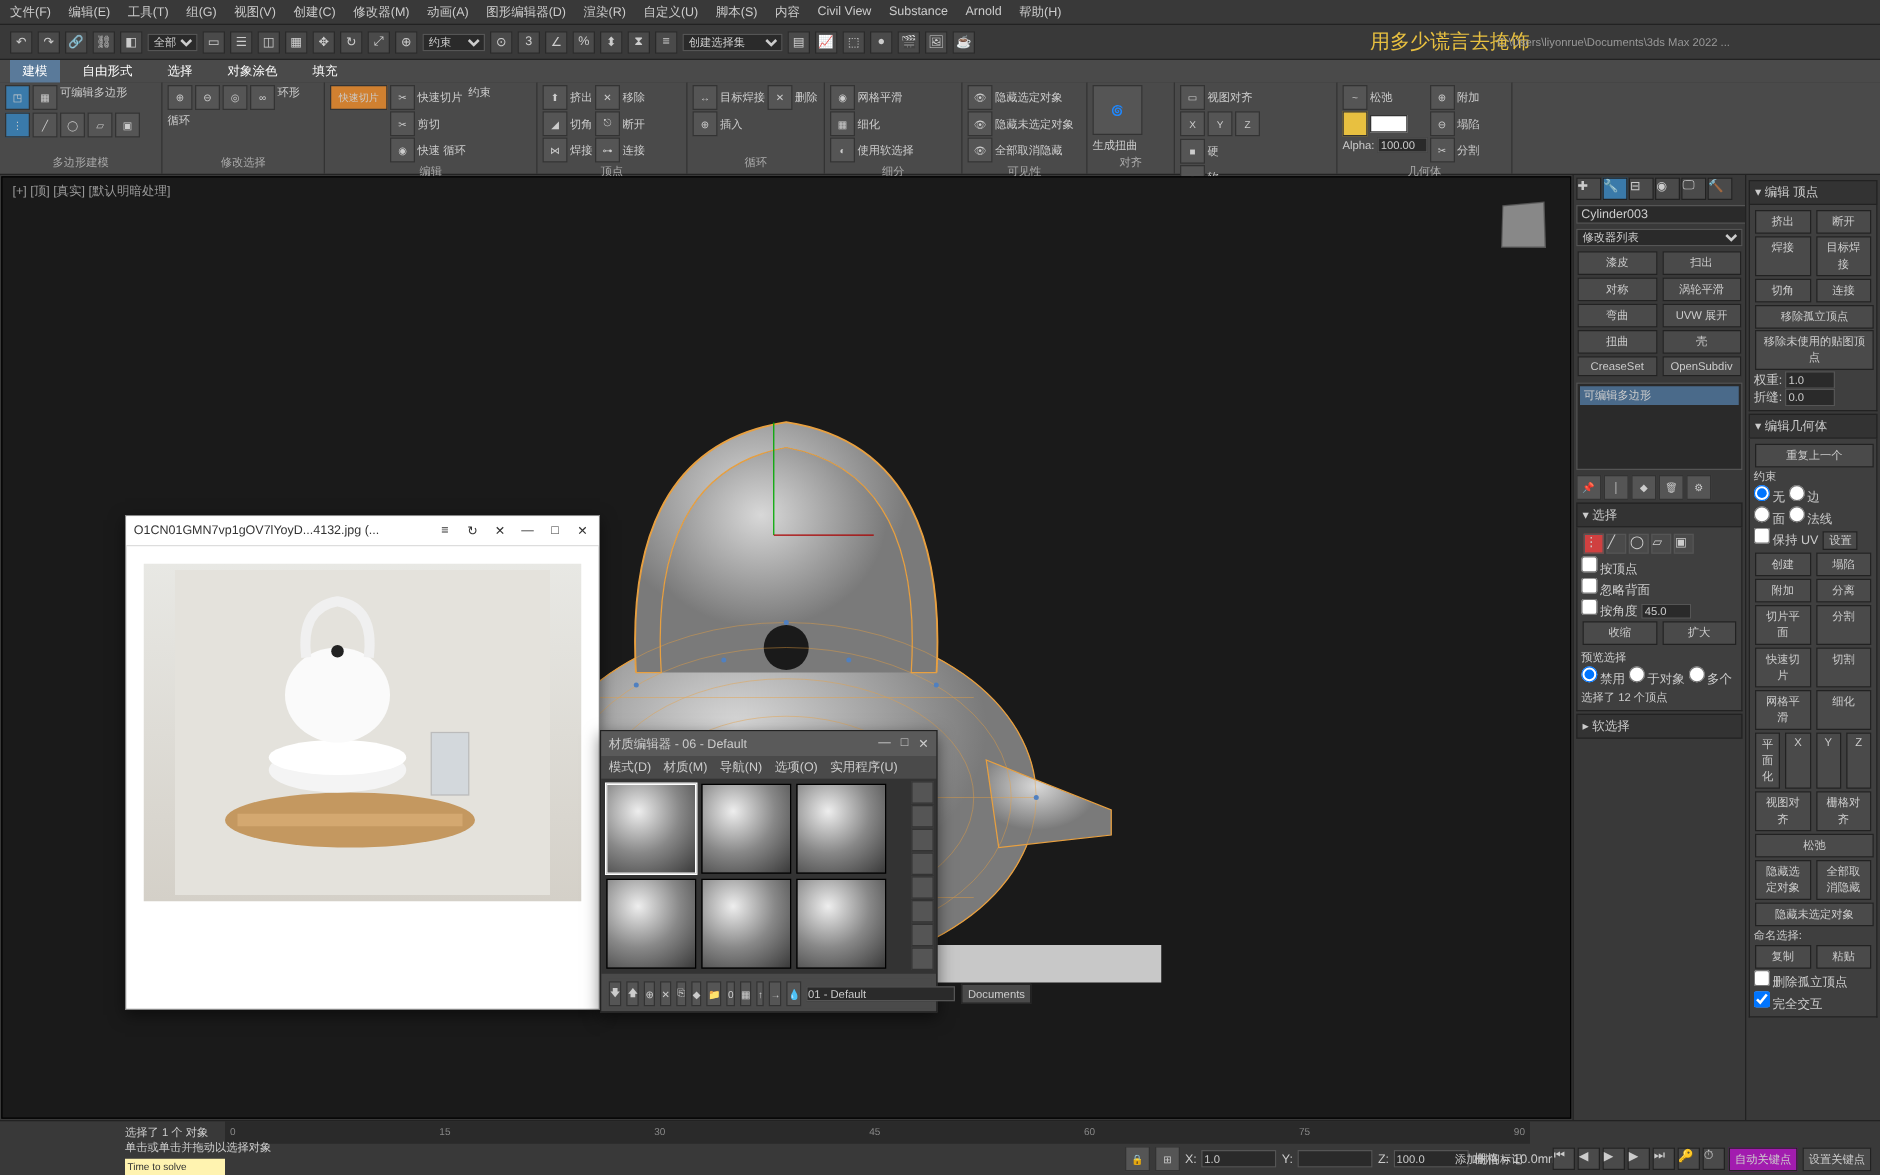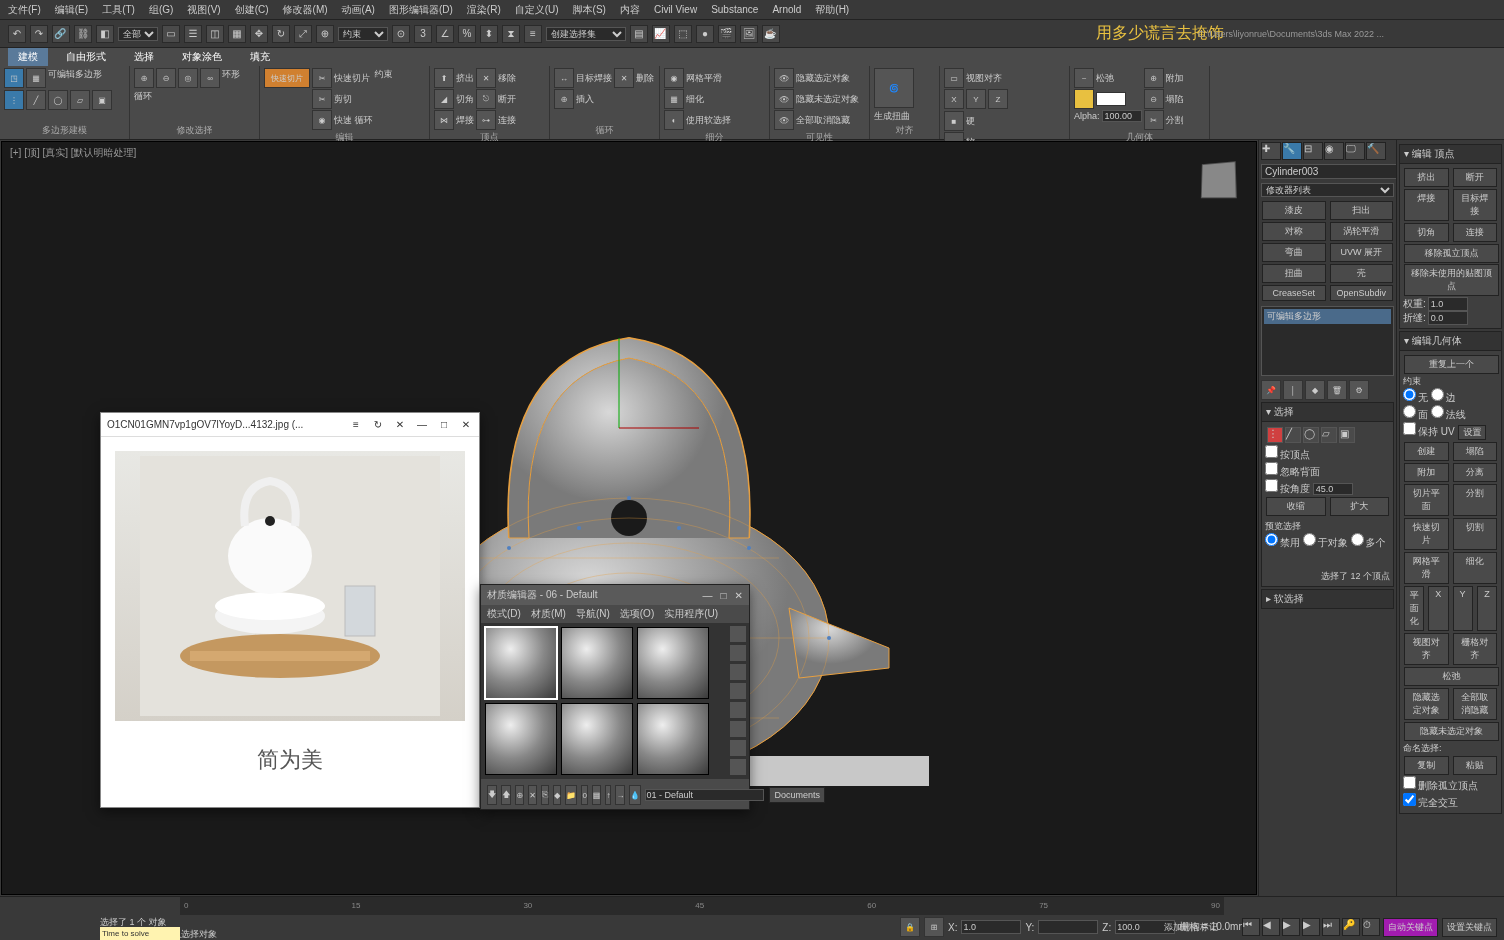--- a/index.html
+++ b/index.html
@@ -64,21 +64,21 @@
 .mateditor .slots{display:flex;flex-wrap:wrap;padding:4px;gap:4px;background:#333}
 .mateditor .slot{width:72px;height:72px;background:radial-gradient(circle at 35% 30%,#eee,#888 50%,#3a3a3a);border:1px solid #000}
 .mateditor .slot.active{border:1px solid #fff;outline:1px solid #fff}
 .mateditor .sidebtns{position:absolute;right:2px;top:40px;width:18px;display:flex;flex-direction:column;gap:1px}
 .mateditor .sidebtns div{height:18px;background:#555;border:1px solid #333}
 .timeline{height:44px;background:#393939;border-top:1px solid #222;display:flex;flex-direction:column}
 .timeslider{height:18px;background:#2a2a2a;position:relative;margin:0 280px 0 180px}
 .timeslider .ticks{display:flex;justify-content:space-between;height:100%;align-items:center;padding:0 4px}
 .timeslider .ticks span{font-size:8px;color:#888}
 .status{height:26px;display:flex;align-items:center;padding:0 6px;gap:6px;position:relative}
-.status .prompt{position:absolute;left:100px;bottom:0;width:400px}
+.status .prompt{position:absolute;left:100px;bottom:16px;width:400px}
 .status .prompt div{font-size:9px;color:#ccc;line-height:12px}
 .status .coords{position:absolute;left:900px;display:flex;gap:4px;align-items:center}
 .status .coords input{width:60px;background:#2a2a2a;border:1px solid #555;color:#ccc;font-size:9px;padding:1px}
 .status .right-ctrls{position:absolute;right:6px;display:flex;gap:2px;align-items:center}
 .status .right-ctrls .tbtn{width:18px;height:18px;background:#4a4a4a;border:1px solid #222;cursor:pointer}
 .teapot-svg{position:absolute;top:50%;left:50%;transform:translate(-50%,-50%)}
 .tag{position:absolute;bottom:0;left:100px;width:80px;background:#fff3b0;padding:2px;font-size:8px;color:#333;z-index:20}
 </style>
 </head>
 <body>
@@ -486,21 +486,21 @@
   </div>
   <div><input type="checkbox" class="cb" style=""><span>按顶点</span></div>
   <div><input type="checkbox" class="cb" style=""><span>忽略背面</span></div>
   <div><input type="checkbox" class="cb" style=""><span>按角度</span> <input class="input-sm" value="45.0" style=""></div>
   <div class="panel-row">
             <div class="panel-btn">收缩</div>
             <div class="panel-btn">扩大</div>
           </div>
   <div style="font-size:9px;margin-top:3px">预览选择</div>
   <div><input type="radio" checked="" class="cb" style=""><span>禁用</span> <input type="radio" class="cb" style=""><span>于对象</span> <input type="radio" class="cb" style=""><span>多个</span></div>
-  <div style="text-align:right;font-size:9px;margin-top:20px">选择了 12 个顶点</div>
+  <div style="text-align:left;font-size:9px;margin-top:2px">选择了 12 个顶点</div>
  </div>
  <div class="rollout-hdr">▸ <span>软选择</span></div>
 </div>
 
 <div class="right-panel">
  <div class="rollout-hdr">▾ <span>编辑 顶点</span></div>
  <div class="rollout-body">
   <div class="panel-row">
             <div class="panel-btn">挤出</div>
             <div class="panel-btn">断开</div>
@@ -641,21 +641,20 @@
    <ellipse cx="140" cy="200" rx="100" ry="22" fill="#c49860"></ellipse>
    <rect x="50" y="195" width="180" height="10" fill="#d4a870"></rect>
    <ellipse cx="130" cy="160" rx="55" ry="18" fill="#f4f4f4"></ellipse>
    <ellipse cx="130" cy="150" rx="55" ry="14" fill="#fff"></ellipse>
    <ellipse cx="130" cy="100" rx="42" ry="38" fill="#fafafa"></ellipse>
    <path d="M 105 70 Q 100 30 130 25 Q 160 30 155 70" fill="none" stroke="#f0f0f0" stroke-width="8"></path>
    <circle cx="130" cy="65" r="5" fill="#222"></circle>
    <rect x="205" y="130" width="30" height="50" fill="rgba(200,210,220,.6)" stroke="#bbb"></rect>
   </svg>
  </div>
- <div class="caption">简为美</div>
 </div>
 
 <div class="mateditor">
  <div class="titlebar">
   <span>材质编辑器 - 06 - Default</span>
   <div style="display:flex;gap:8px">
    <span>—</span>
    <span>□</span>
    <span>✕</span>
   </div>

